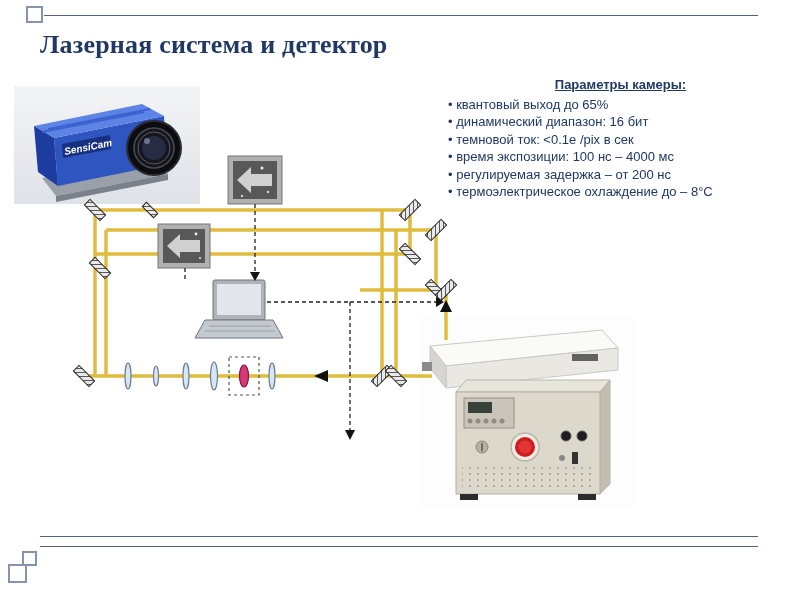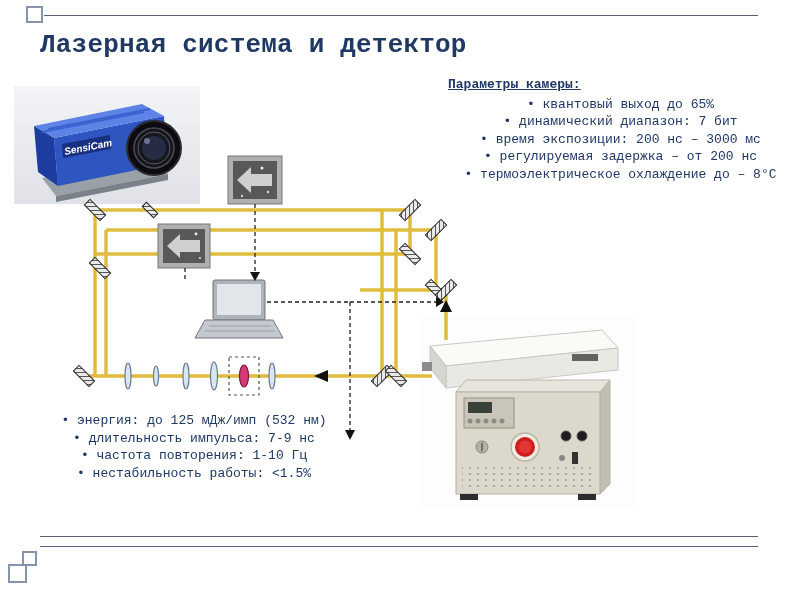--- a/index.html
+++ b/index.html
@@ -17,63 +17,58 @@
   .line-b1{left:40px;top:536px;width:718px;}
   .line-b2{left:40px;top:546px;width:718px;}
   
   .title{
     position:absolute;left:40px;top:30px;margin:0;
     font-family:"Liberation Serif",serif;font-weight:bold;
     font-size:26px;color:#203864;letter-spacing:.2px;
   }
   
   .params{position:absolute;color:#1f3864;font-size:13px;line-height:17.5px;}
-  .params .heading{font-weight:bold;text-decoration:underline;text-align:left;margin-bottom:2px;}
-  .params ul{list-style:none;margin:0;padding:0;text-align:center;}
+  .params .heading{font-weight:bold;text-decoration:underline;text-align:center;margin-bottom:2px;}
+  .params ul{list-style:none;margin:0;padding:0;}
   .params li::before{content:"\2022\00a0";}
   .camera-params{left:448px;top:76px;width:345px;}
   .laser-params{left:48px;top:412px;width:292px;}
   
   .photo{position:absolute;z-index:1;}
   .camera-photo{left:14px;top:86px;width:186px;height:118px;background:linear-gradient(#f3f4f6,#dfe2e7);}
   .psu-photo{left:420px;top:316px;width:215px;height:192px;background:#fdfdfd;}
   
   .diagram{position:absolute;left:0;top:0;z-index:2;}
-  .textlayer{z-index:3;font-family:Liberation Mono, monospace;}
+  .textlayer{z-index:3;}
 </style>
 </head>
 <body>
 
 <div class="deco-sq sq-top"></div>
 <div class="deco-line line-top"></div>
 <div class="deco-line line-b1"></div>
 <div class="deco-line line-b2"></div>
 <div class="deco-sq sq-b1"></div>
 <div class="deco-sq sq-b2"></div>
 
 <h1 class="title textlayer">Лазерная система и детектор</h1>
 
 <div class="params camera-params textlayer">
   <div class="heading">Параметры камеры:</div>
   <ul>
     <li>квантовый выход до 65%</li>
-    <li>динамический диапазон: 7 бит</li>
-    <li>время экспозиции: 200 нс – 3000 мс</li>
+    <li>динамический диапазон: 16 бит</li>
+    <li>темновой ток: &lt;0.1e /pix в сек</li>
+    <li>время экспозиции: 100 нс – 4000 мс</li>
     <li>регулируемая задержка – от 200 нс</li>
     <li>термоэлектрическое охлаждение до – 8°C</li>
   </ul>
 </div>
 
 <div class="params laser-params textlayer">
-  <ul>
-    <li>энергия: до 125 мДж/имп (532 нм)</li>
-    <li>длительность импульса: 7-9 нс</li>
-    <li>частота повторения: 1-10 Гц</li>
-    <li>нестабильность работы: &lt;1.5%</li>
-  </ul>
 </div>
 
 <div class="photo camera-photo">
   <svg width="186" height="118" viewBox="0 0 186 118">
     <g>
       <polygon points="28,92 142,72 154,88 42,110" fill="#9aa0a8"></polygon>
       <polygon points="42,110 154,88 154,94 42,116" fill="#7b818a"></polygon>
     </g>
     <g>
       <polygon points="40,52 150,30 152,78 44,100" fill="#2e55c0"></polygon>

